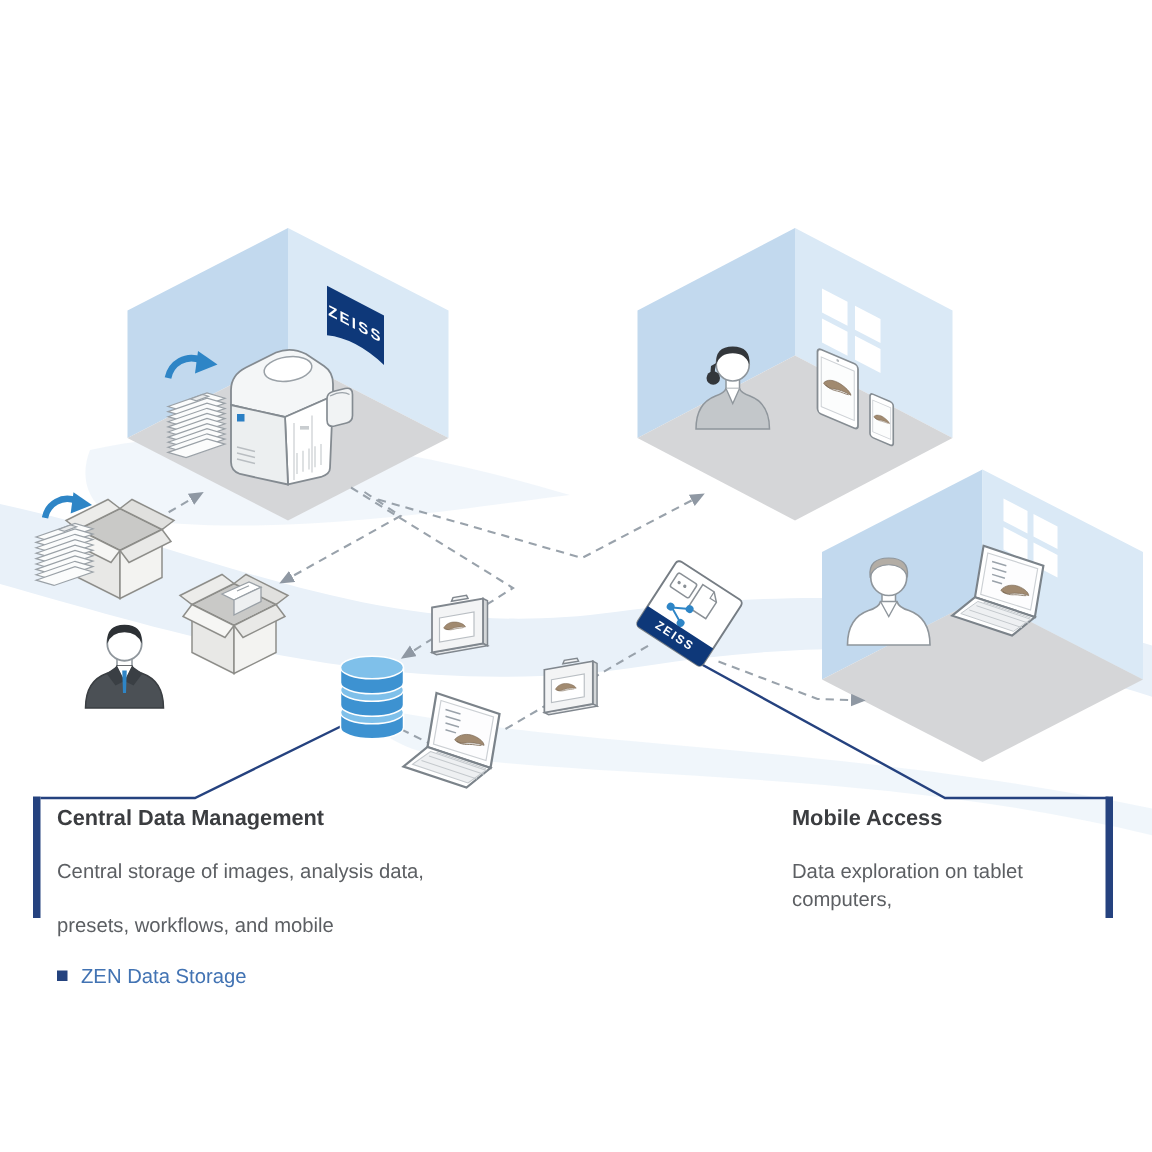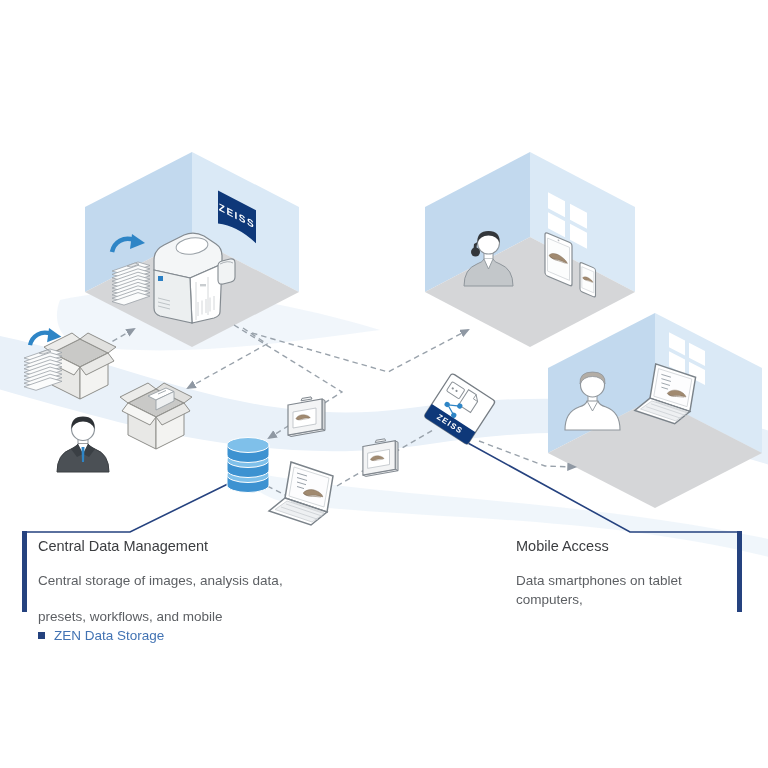--- a/index.html
+++ b/index.html
@@ -1,22 +1,22 @@
 <!DOCTYPE html>
 <html><head>
 <meta charset="utf-8">
 <style>
   html,body{margin:0;padding:0;background:#ffffff;}
   #stage{position:relative;width:768px;height:768px;background:#ffffff;overflow:hidden;
          font-family:"Liberation Sans",sans-serif;}
   #scene{position:absolute;left:0;top:0;}
   .textblock{position:absolute;width:300px;}
-  .tb-title{font-size:14.5px;font-weight:normal;color:#3b3d40;margin:0 0 4px 0;}
+  .tb-title{font-size:14.5px;font-weight:bold;color:#3b3d40;margin:0 0 4px 0;}
   .tb-line{font-size:13.5px;color:#5c5f63;line-height:19px;margin-top:17px;}
-  .tb-link{margin-top:2px;display:flex;align-items:center;}
+  .tb-link{margin-top:17px;display:flex;align-items:center;}
   .tb-bullet{width:7px;height:7px;background:#24427e;margin-right:9px;flex:0 0 auto;}
   .tb-linktext{font-size:13.5px;color:#4273b3;}
 </style>
 </head>
 <body>
 
 <div id="stage">
 
 <svg id="scene" width="768" height="768" viewBox="0 0 768 768">
   <defs>
@@ -258,18 +258,18 @@
 <div class="textblock" style="left:38px;top:538px;">
   <div class="tb-title">Central Data Management</div>
   <div class="tb-line">Central storage of images, analysis data,</div>
   <div class="tb-line">presets, workflows, and mobile</div>
   <div class="tb-link">
     <span class="tb-bullet"></span>
     <span class="tb-linktext">ZEN Data Storage</span>
   </div>
 </div>
 
-<div class="textblock" style="left:516px;top:538px;width:220px;">
+<div class="textblock" style="left:528px;top:538px;width:220px;">
   <div class="tb-title">Mobile Access</div>
-  <div class="tb-line">Data smartphones on tablet computers,</div>
+  <div class="tb-line">Data exploration on tablet computers,</div>
 </div>
 
 </div>
 
 </body></html>

